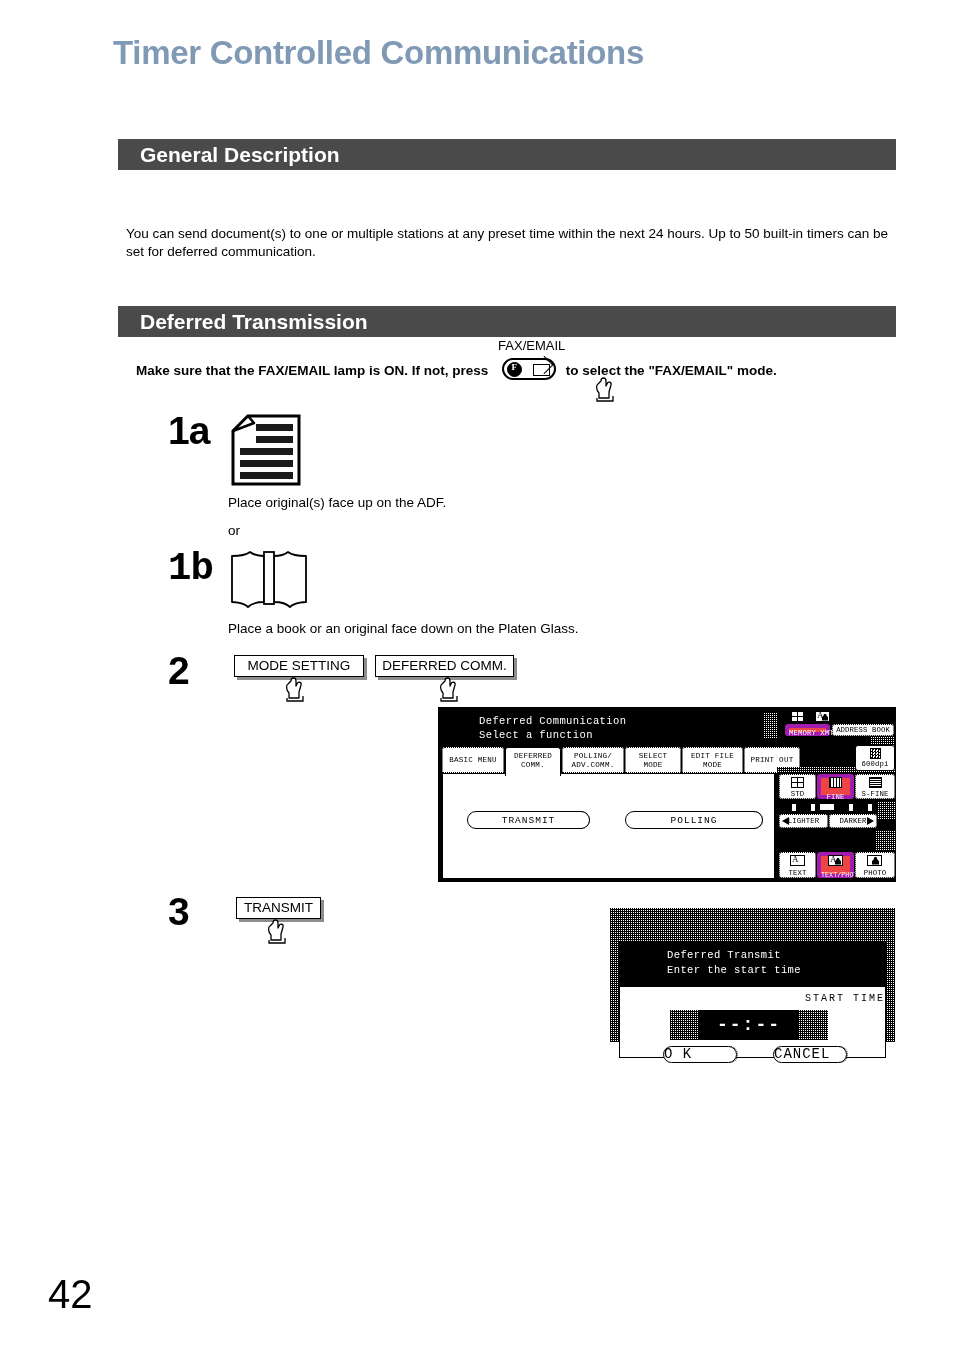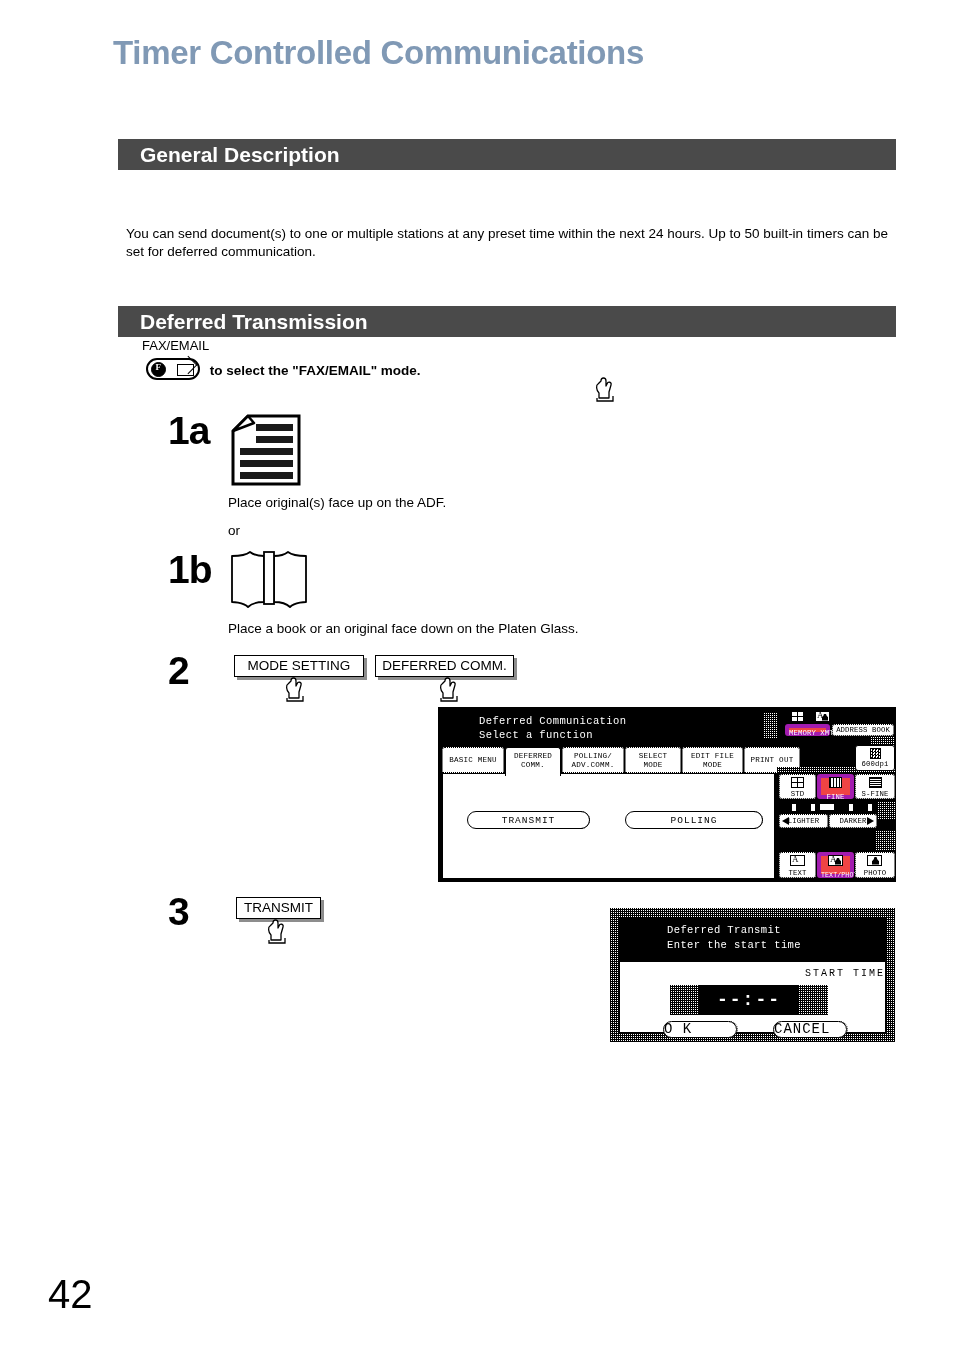--- a/index.html
+++ b/index.html
@@ -149,21 +149,21 @@
 
   
   .step-num {
     position: absolute;
     font-size: 39px;
     font-weight: bold;
     letter-spacing: -1px;
     line-height: 1;
   }
   #step1a-num { left: 168px; top: 411px; }
-  #step1b-num { left: 168px; top: 550px; }
+  #step1b-num { left: 168px; top: 550px; font-family: Liberation Mono, monospace; }
   #step2-num  { left: 168px; top: 651px; }
   #step3-num  { left: 168px; top: 892px; }
 
   
   .step-caption {
     position: absolute;
     font-size: 13.5px;
     white-space: nowrap;
   }
   #cap-1a { left: 228px; top: 495px; }
@@ -402,20 +402,21 @@
     padding: 9px;
     font-family: "Liberation Mono", monospace;
   }
   .lcd2-inner {
     position: relative;
     width: 100%;
     height: 100%;
     background: #ffffff;
     border: 1.5px solid #000;
     box-sizing: border-box;
+    margin-top: 25px;
   }
   .lcd2-header {
     position: absolute;
     left: 0; top: 0; right: 0;
     height: 44px;
     background: #000;
   }
   .lcd2-header .t {
     position: absolute;
     color: #fff;
@@ -492,20 +493,21 @@
 <body>
 
 <div class="page-title">Timer Controlled Communications</div>
 
 <div class="section-bar" id="bar-general">General Description</div>
 <div class="body-text" id="general-para">You can send document(s) to one or multiple stations at any preset time within the next 24 hours. Up to 50 built-in timers can be set for deferred communication.</div>
 
 <div class="section-bar" id="bar-deferred">Deferred Transmission</div>
 
 <div class="lamp-line">
+  <span class="seg">Make sure that the FAX/EMAIL lamp is ON.  If not, press</span>
   <span class="faxemail-wrap">
     <span class="faxemail-label">FAX/EMAIL</span>
     <span class="faxemail-btn">
       <span class="fe-circle"></span>
       <span class="fe-env"></span>
     </span>
   </span>
   <span class="seg">to select the "FAX/EMAIL" mode.</span>
 </div>
 <div class="hand" style="left:593px; top:372px;">

